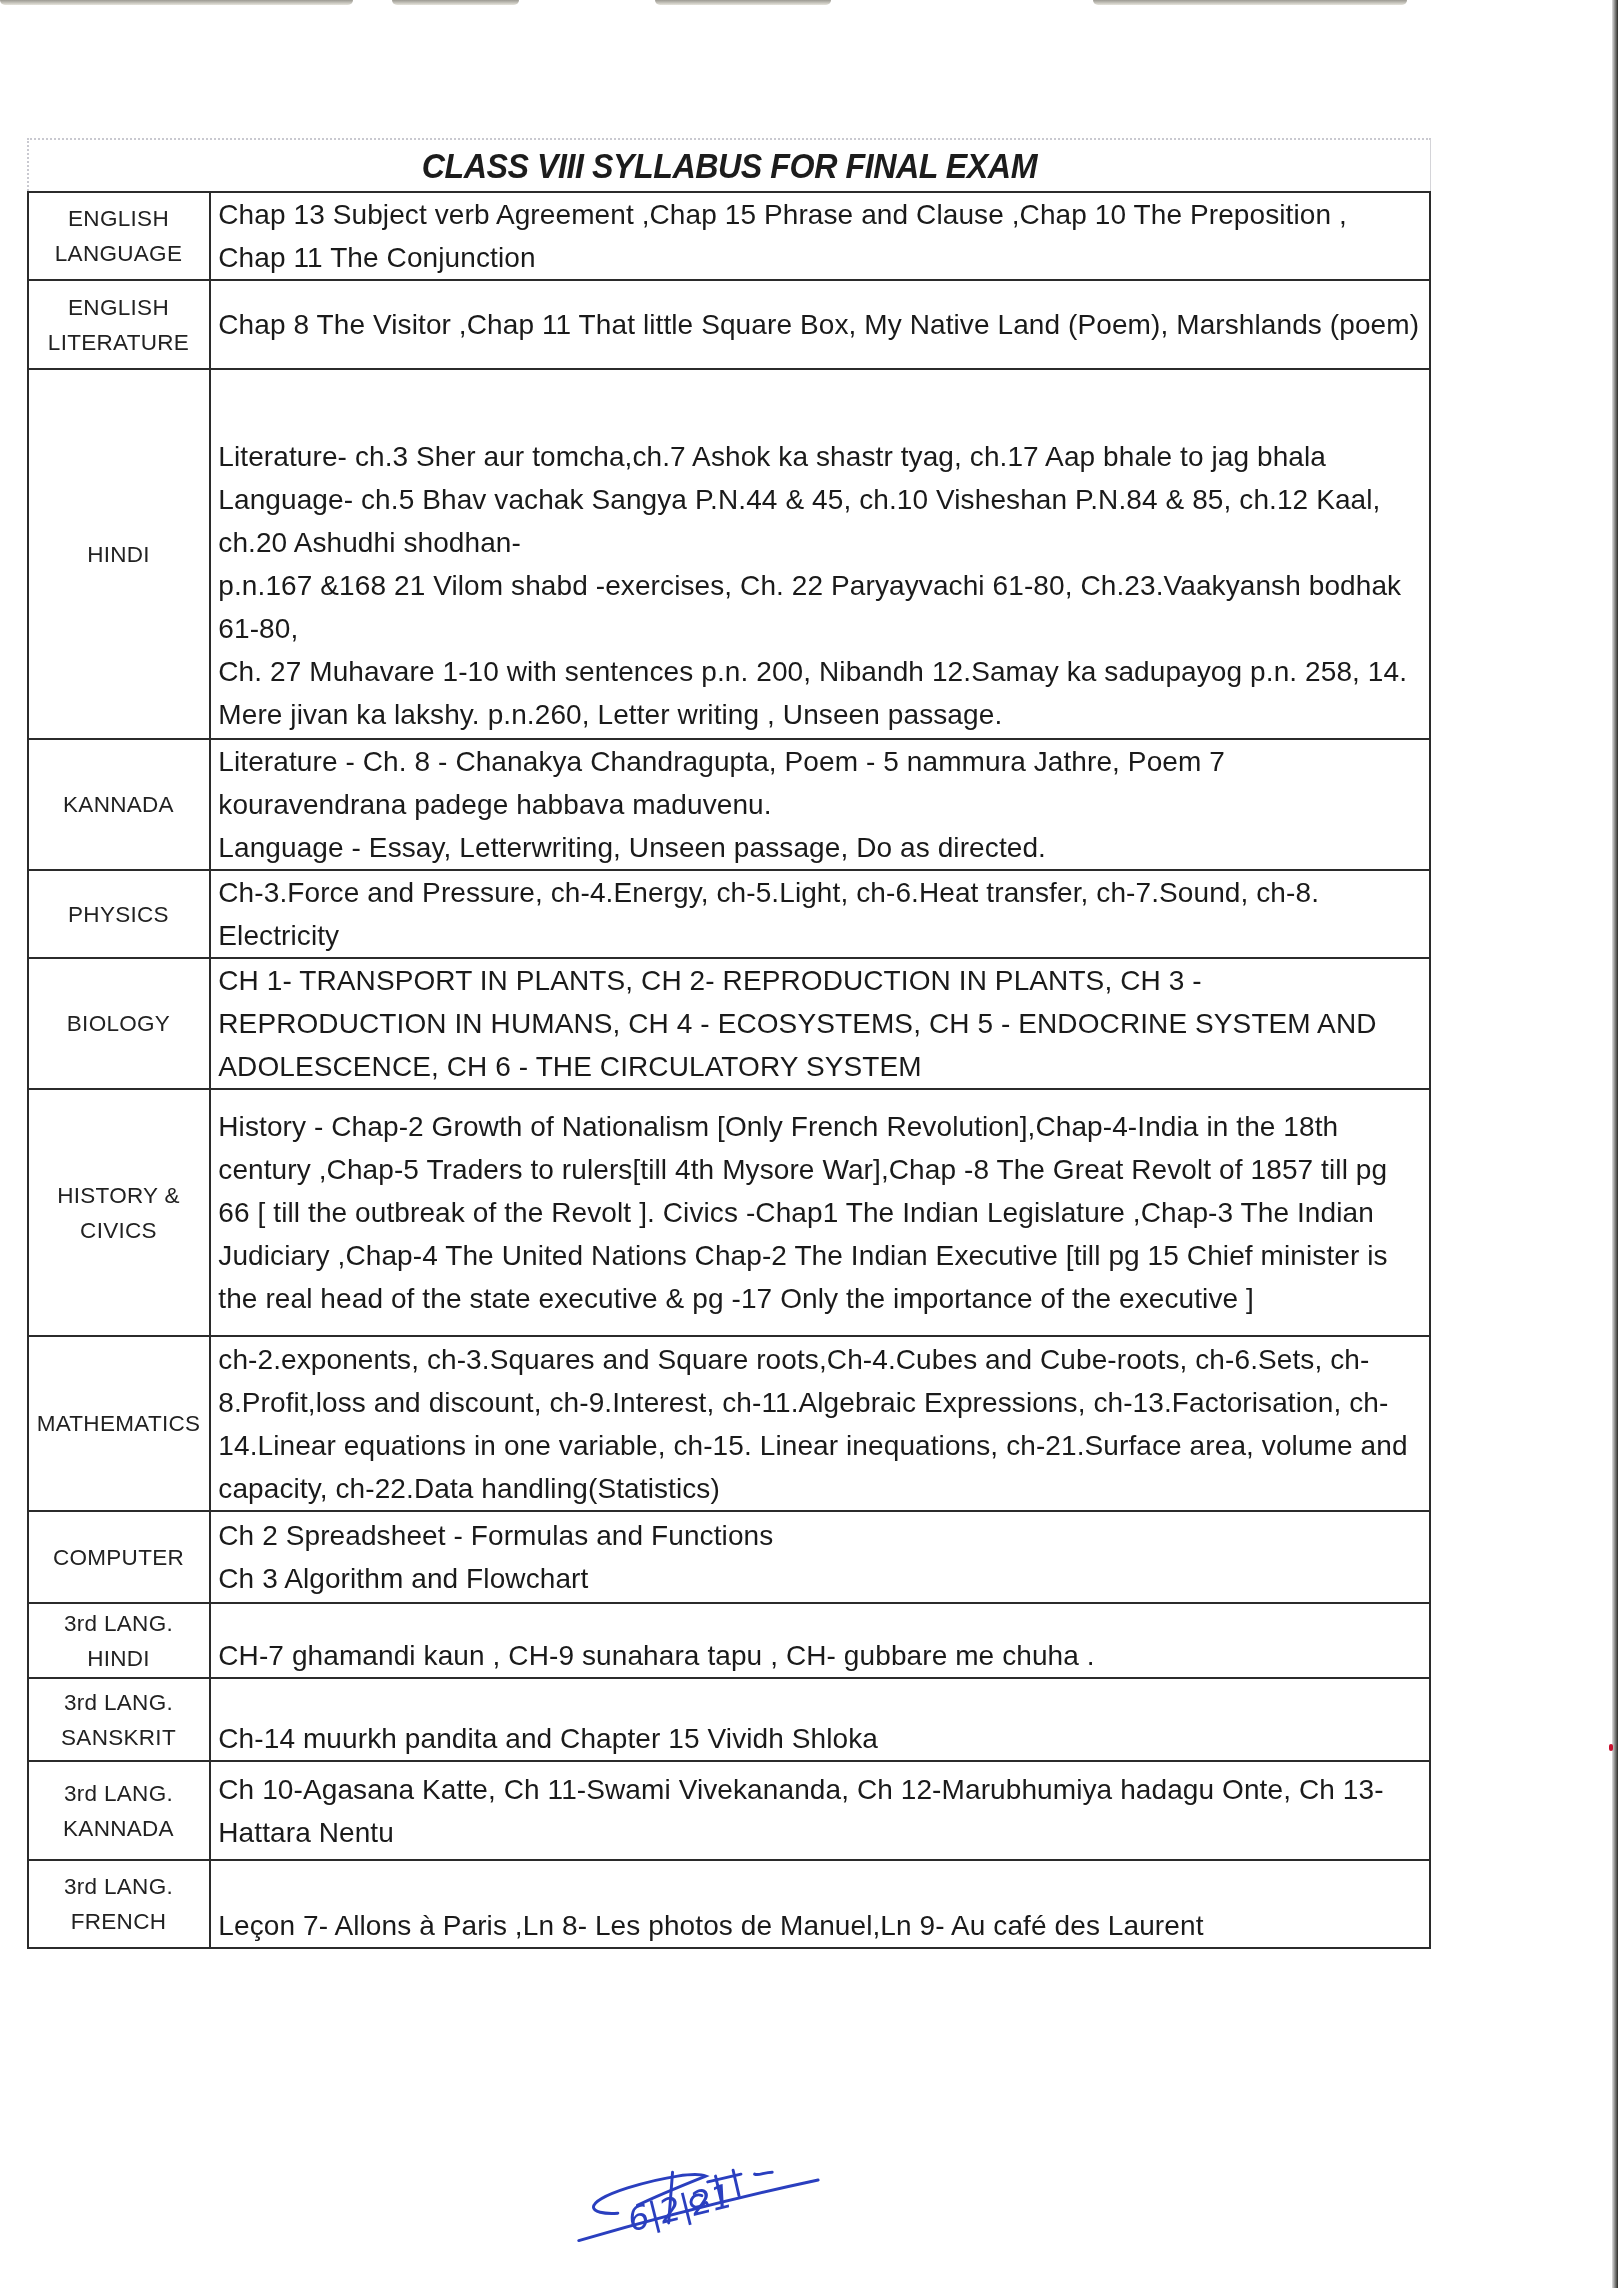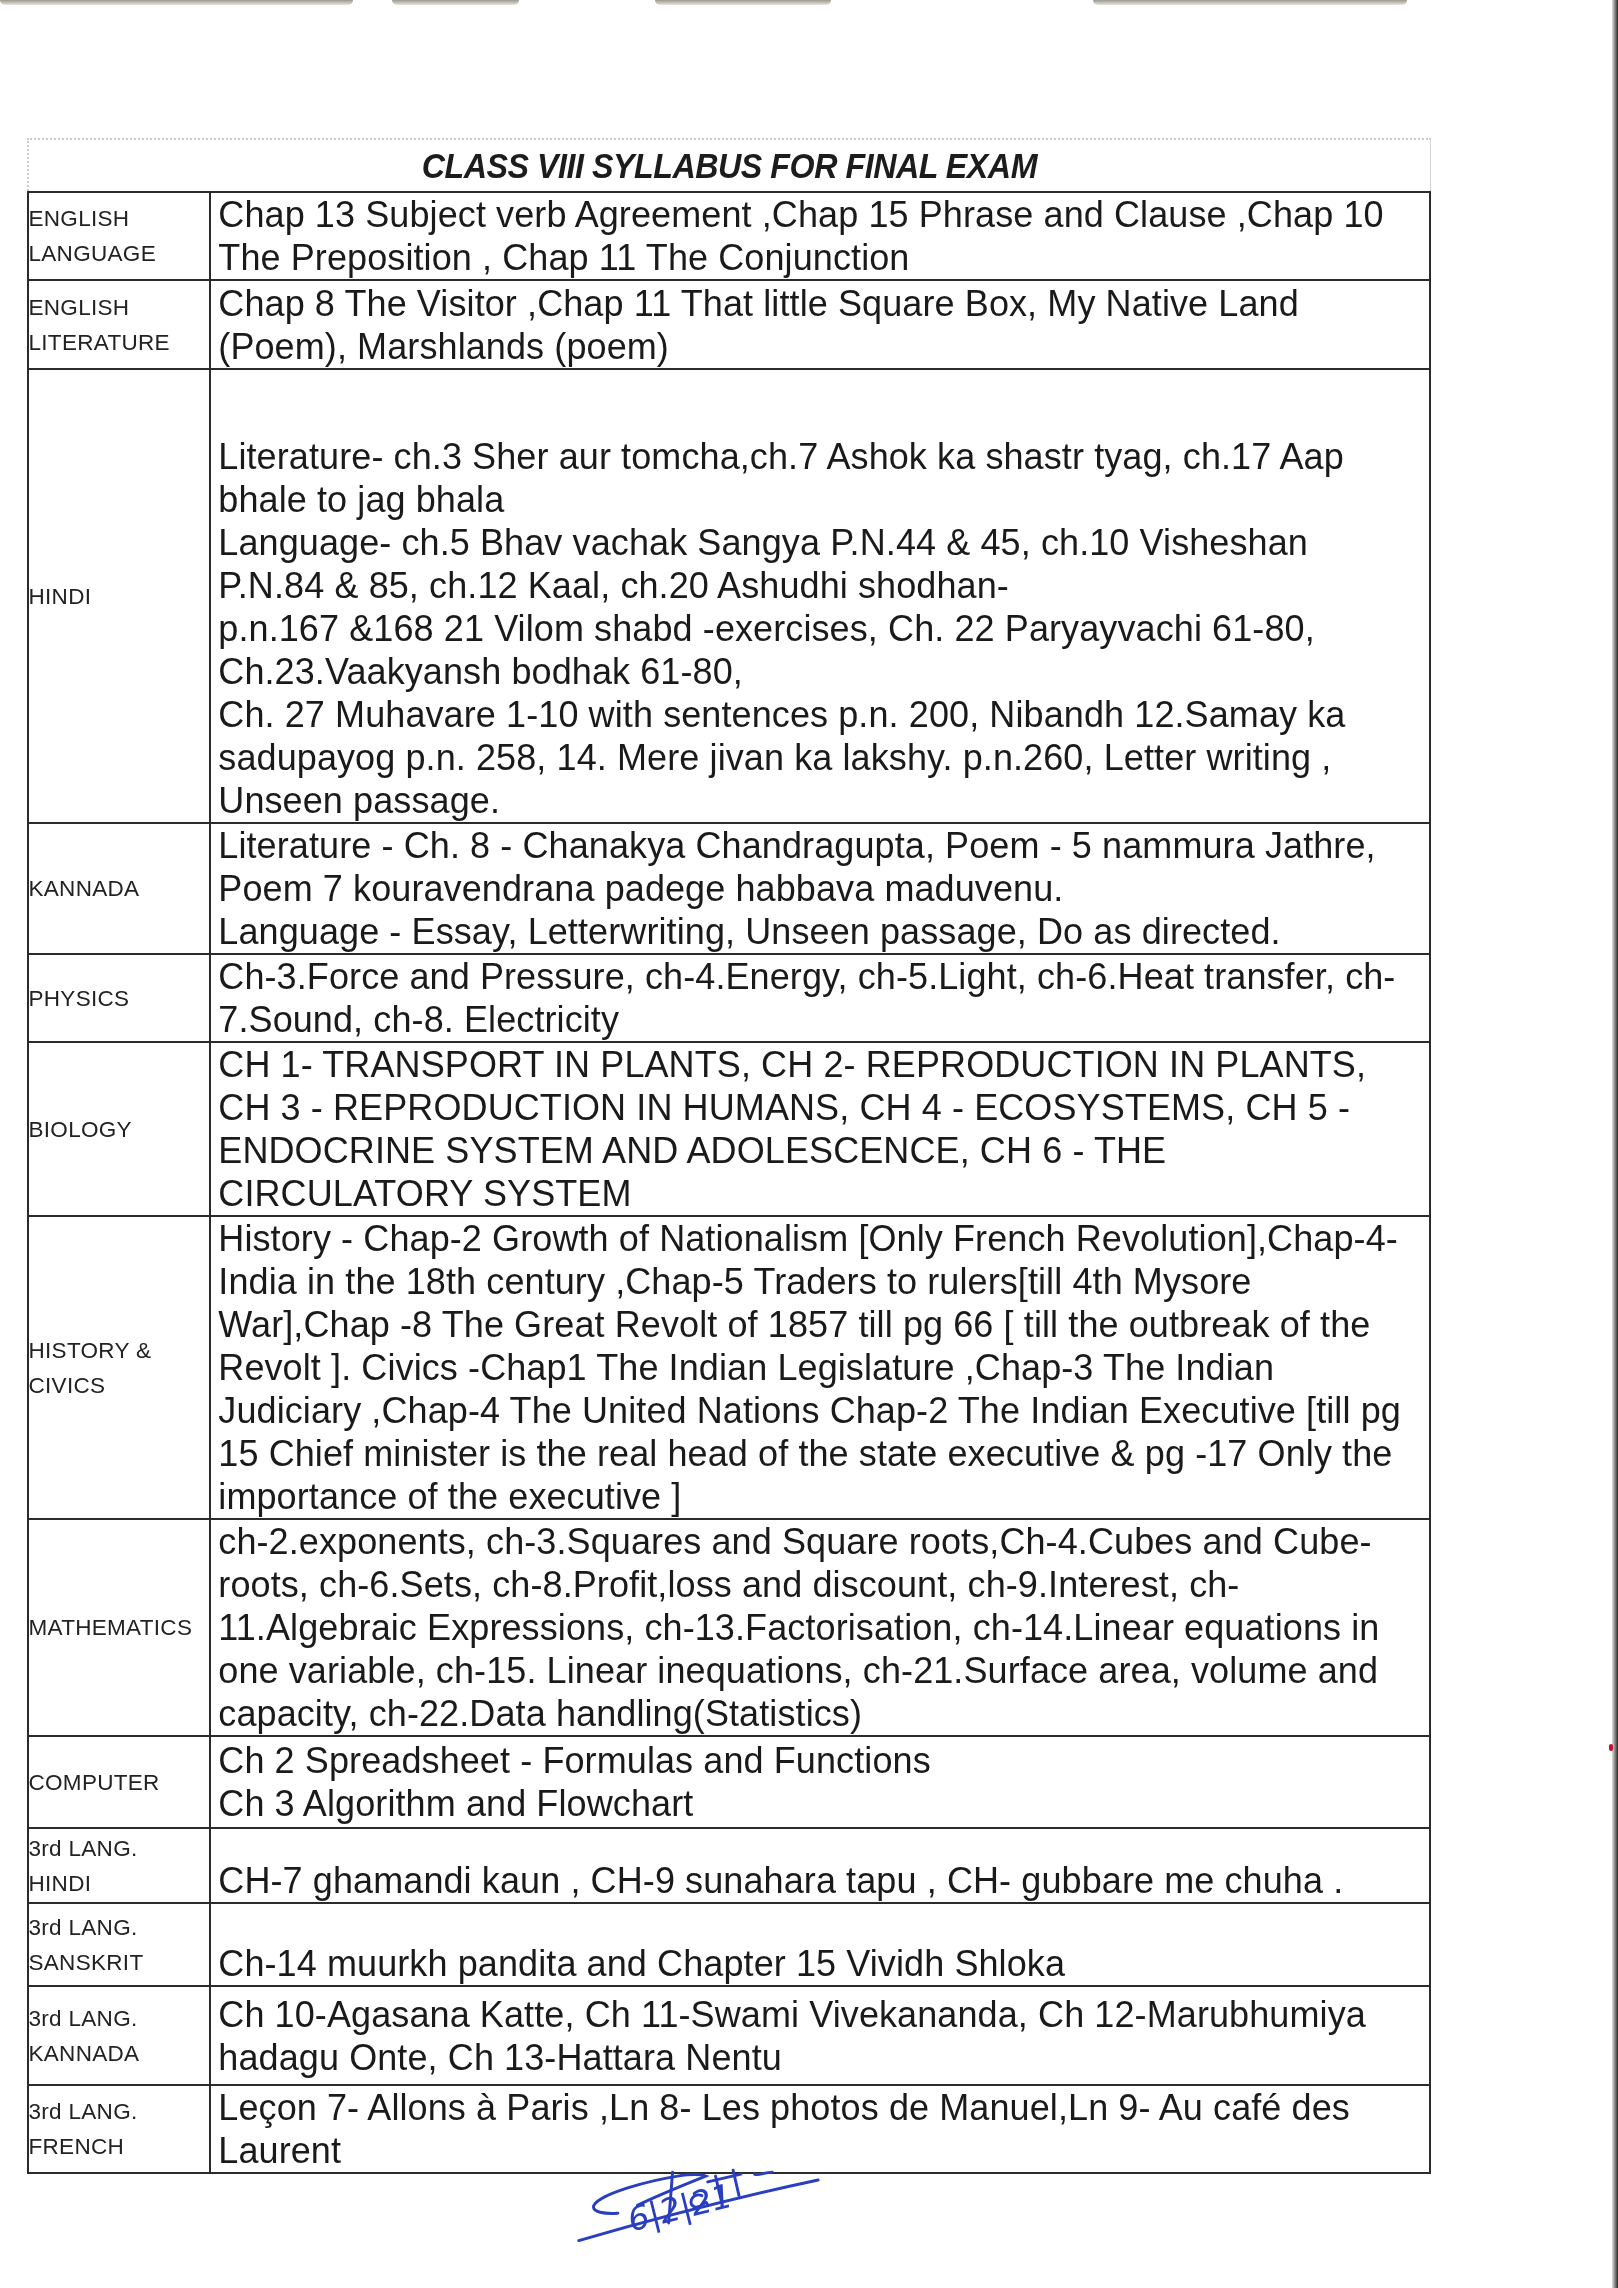--- a/index.html
+++ b/index.html
@@ -25,25 +25,25 @@
       letter-spacing: -0.5px; transform: scaleX(0.92); color: #1c1c1c;
     }
     table.syllabus {
       width: 1404px; border-collapse: collapse; table-layout: fixed;
       border: 2px solid #222;
     }
     table.syllabus td {
       border: 2px solid #2b2b2b; padding: 0; vertical-align: middle;
     }
     td.subject {
-      width: 180px; text-align: left; font-size: 22.5px; line-height: 35px;
+      width: 180px; text-align: center; font-size: 22.5px; line-height: 35px;
       letter-spacing: 0.3px; color: #222; margin-left: 28px;
     }
     td.topics {
-      font-size: 36px; line-height: 43px; padding: 0 7.8px 0 7.8px !important;
+      font-size: 28px; line-height: 43px; padding: 0 7.8px 0 7.8px !important;
       color: #1a1a1a; letter-spacing: 0.1px;
     }
     td.topics.bottom { vertical-align: bottom; }
     td.topics.top { vertical-align: top; }
     .topic-line { display: block; white-space: pre-wrap; }
     .hindi-spacer { height: 65px; }
 
     .signature { position: absolute; left: 549px; top: 2137px; width: 294px; height: 127px; }
     .sig-date {
       position: absolute; left: 627px; top: 2188px; font-family: "DejaVu Sans", sans-serif;

